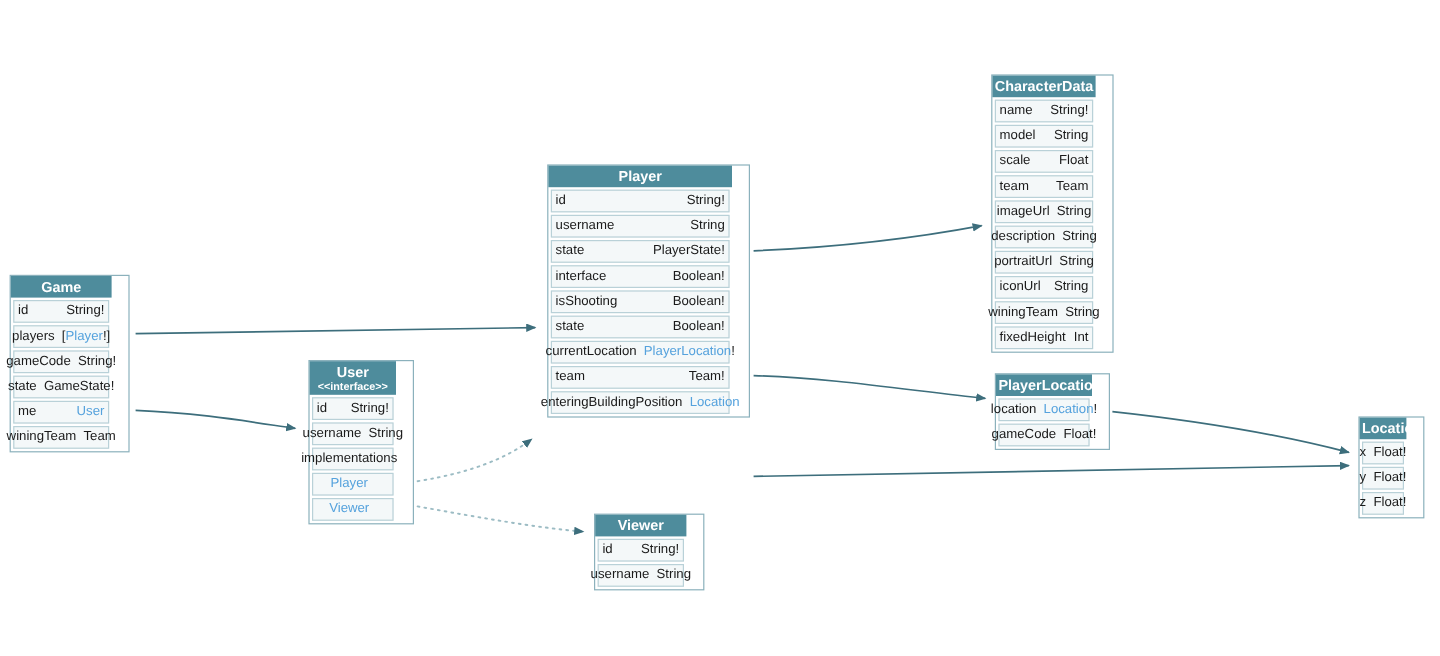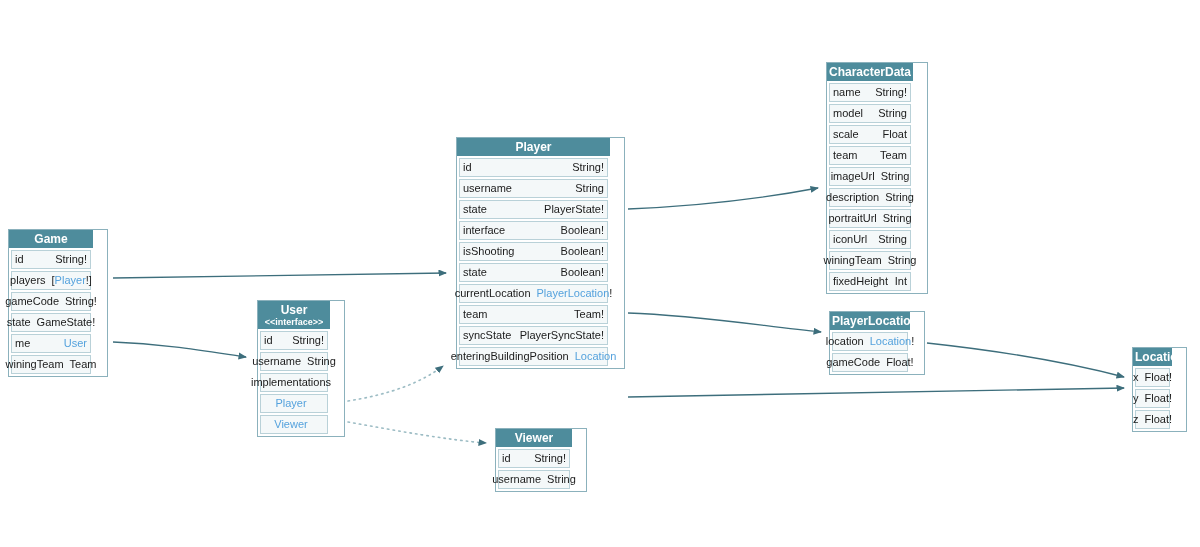--- a/index.html
+++ b/index.html
@@ -165,24 +165,20 @@
       </div>
       <div class="trow">
         <span class="fname">currentLocation</span>
         <span class="ftype"><span class="link">PlayerLocation</span>!</span>
       </div>
       <div class="trow">
         <span class="fname">team</span>
         <span class="ftype">Team!</span>
       </div>
       <div class="trow">
-        <span class="fname">syncState</span>
-        <span class="ftype">PlayerSyncState!</span>
-      </div>
-      <div class="trow">
         <span class="fname">enteringBuildingPosition</span>
         <span class="ftype"><span class="link">Location</span></span>
       </div>
     </div>
   <div class="tbl t-viewer">
       <div class="thead">
         <div class="ttitle">Viewer</div>
       </div>
       <div class="trow">
         <span class="fname">id</span>

